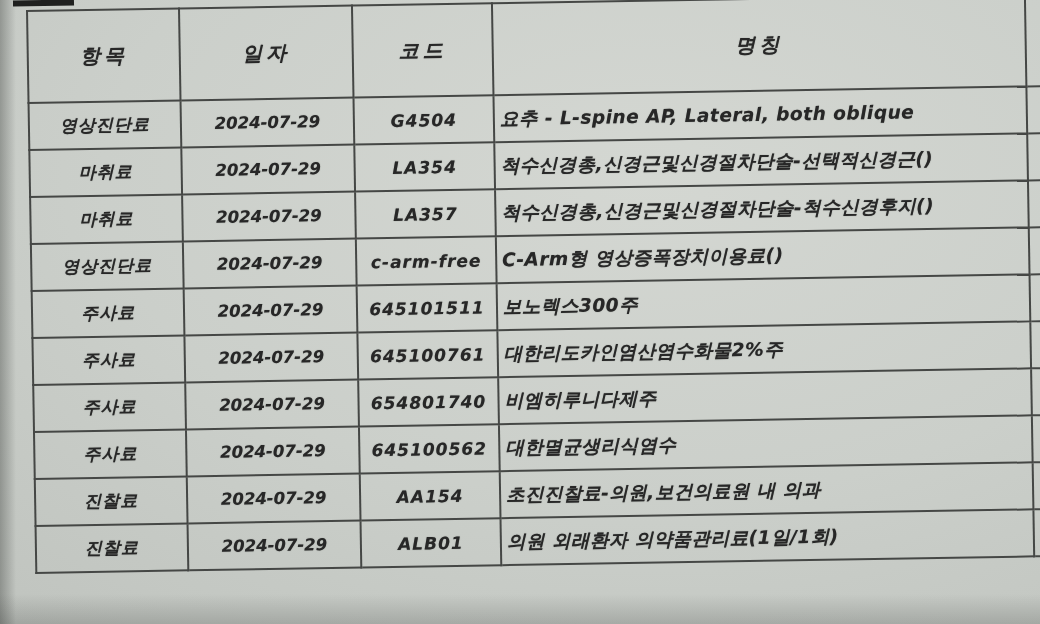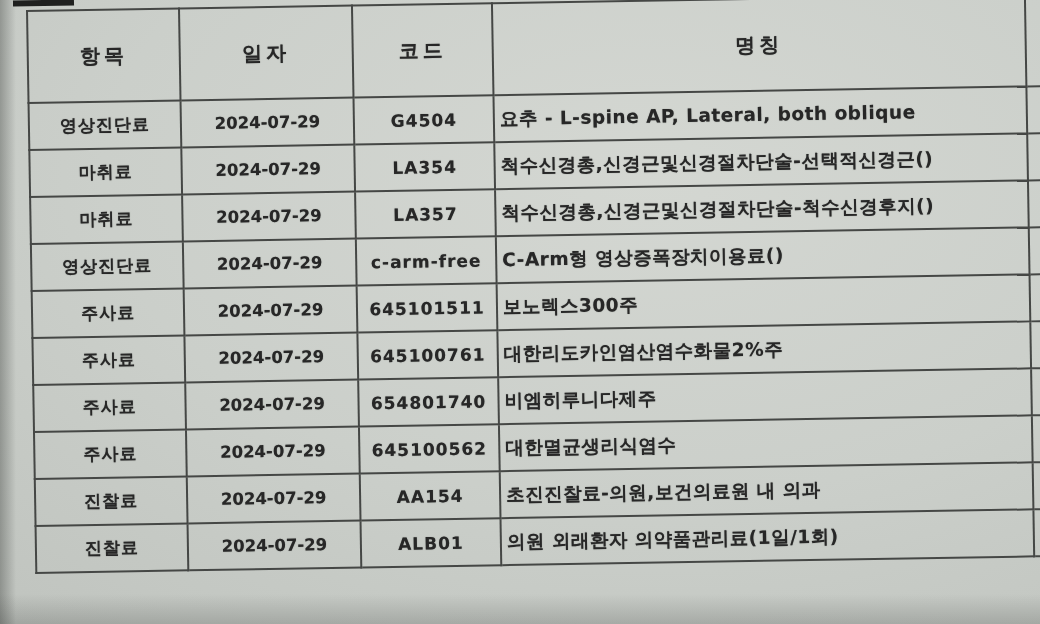--- a/index.html
+++ b/index.html
@@ -8,20 +8,21 @@
   .canvas {
     position: relative;
     width: 1040px;
     height: 624px;
     overflow: hidden;
     
     background:
       linear-gradient(90deg, rgba(25,28,25,0.30) 0px, rgba(25,28,25,0.0) 16px),
       linear-gradient(0deg,  rgba(25,28,25,0.18) 0px, rgba(25,28,25,0.0) 30px),
       radial-gradient(130% 130% at 62% 28%, #d4d7d2 0%, #cbcfca 40%, #bfc3be 75%, #a7aaa6 100%);
+    font-style: italic;
   }
 
   
   .cutoff-bar {
     position: absolute;
     left: 13px; top: 0;
     width: 61px; height: 6px;
     background: #1f201f;
     transform: rotate(-1deg);
   }

